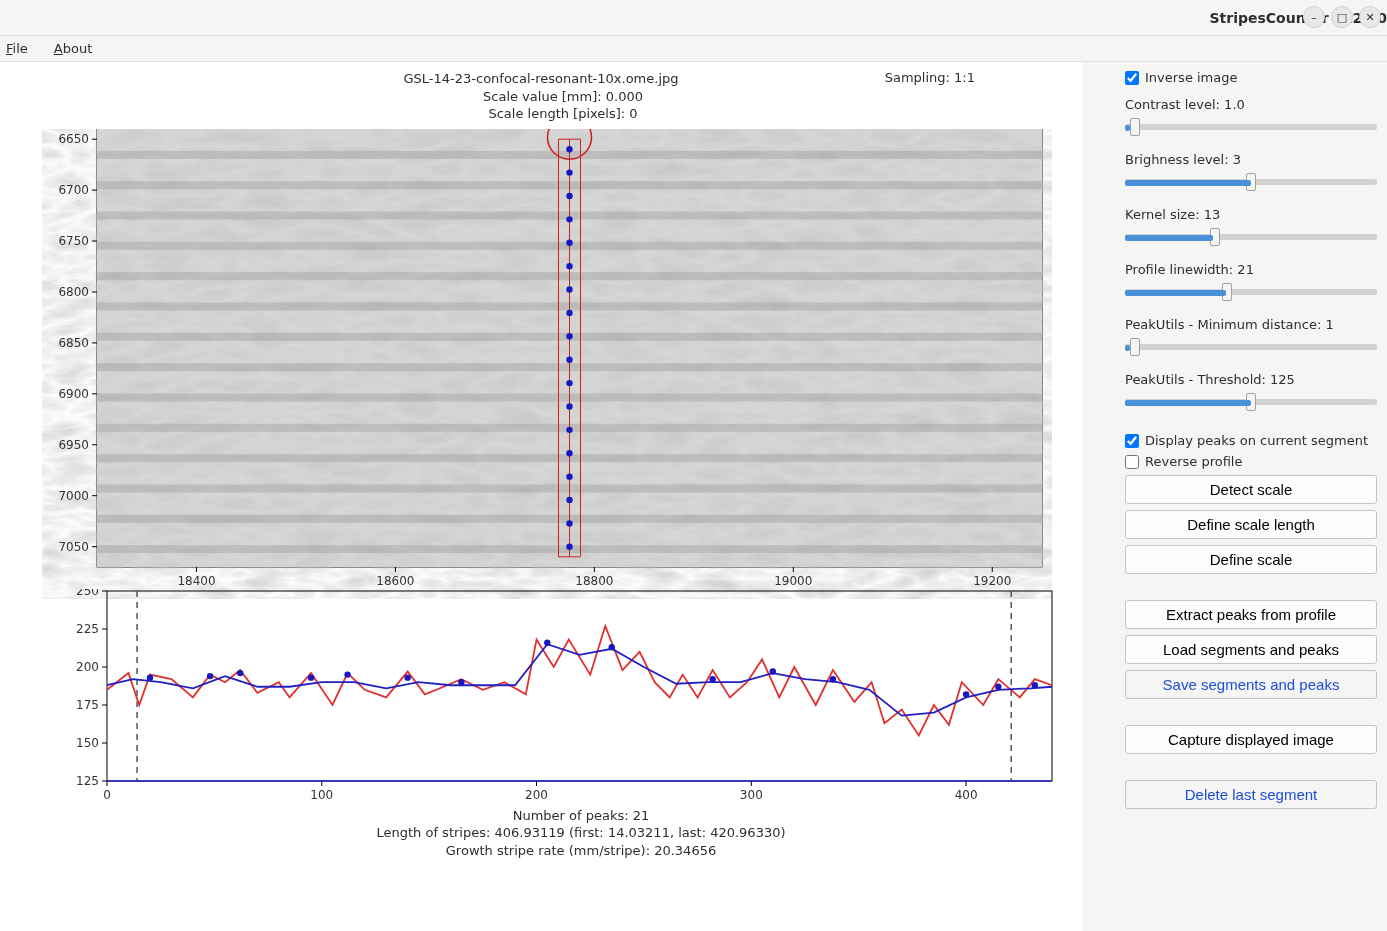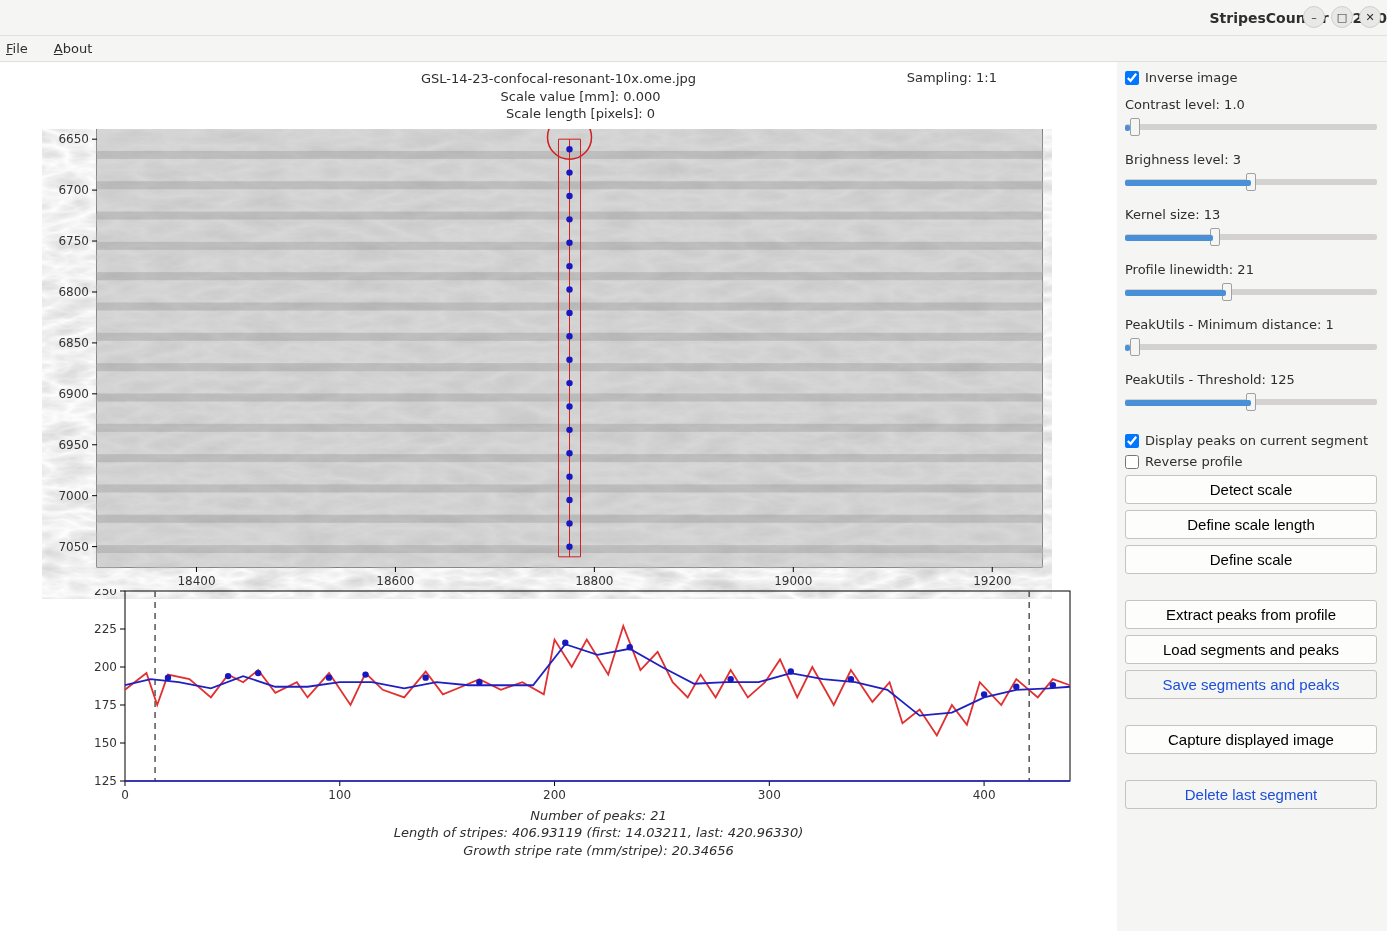--- a/index.html
+++ b/index.html
@@ -62,27 +62,28 @@
   position: relative;
   text-align: center;
 }
 .side {
   width: 270px;
   background: #f5f5f4;
   padding: 8px 10px 8px 8px;
   display: flex;
   flex-direction: column;
   gap: 6px;
+  margin-left: 35px;
 }
 .info-top { font-size: 13px; line-height: 1.35; }
 .info-top .l2 { padding-left: 44px; }
 .sampling {
   position: absolute;
   top: 8px;
-  right: 120px;
+  right: 107px;
   font-size: 13px;
 }
 .chart-area {
   flex: 1;
   position: relative;
   display: flex;
   flex-direction: column;
 }
 .imgplot {
   position: relative;
@@ -95,21 +96,20 @@
   position: relative;
   margin-left: 32px;
   margin-top: 40px;
   height: 200px;
 }
 .stats {
   font-size: 13px;
   line-height: 1.35;
   margin-left: 80px;
   margin-top: 18px;
-  font-style: italic;
 }
 
 .chk { display: flex; align-items: center; gap: 6px; }
 .chk input { width: 14px; height: 14px; }
 .slabel { font-size: 13px; margin-top: 6px; }
 .slider-wrap { position: relative; height: 22px; }
 .slider {
   width: 100%;
   -webkit-appearance: none;
   appearance: none;

